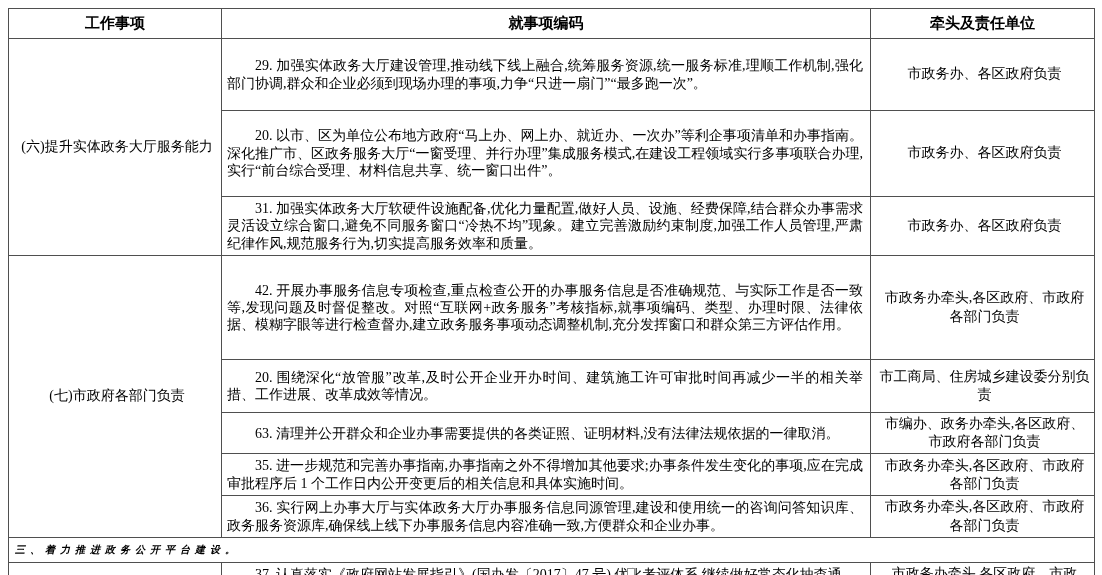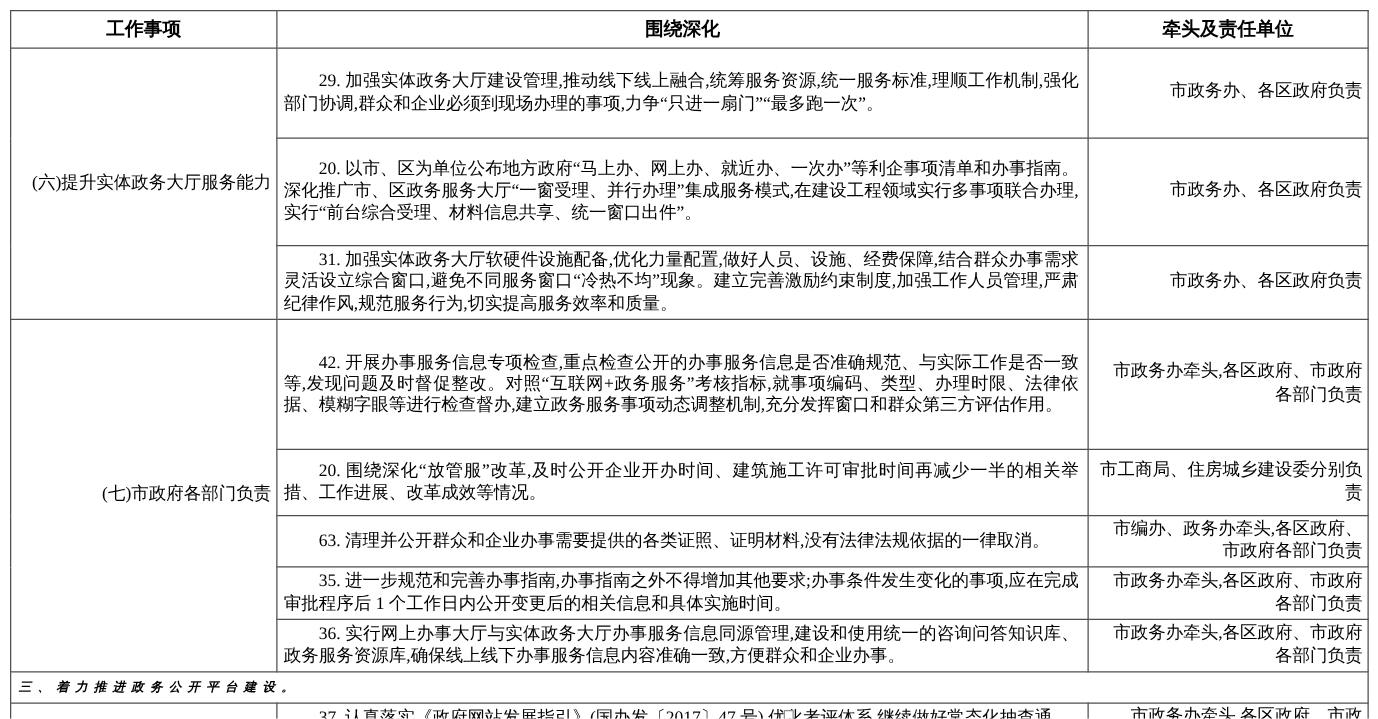--- a/index.html
+++ b/index.html
@@ -31,37 +31,37 @@
     font-weight: bold;
     text-align: center;
     padding: 0 2px;
     vertical-align: middle;
   }
   td.item {
     font-size: 14px;
     line-height: 1.45;
     padding: 2px 4px 2px 8px;
     vertical-align: middle;
-    text-align: right;
+    text-align: center;
     border-radius: 25px;
   }
   td.task {
     font-size: 14px;
     line-height: 1.24;
     text-align: justify;
     padding: 2px 6px 2px 4px;
     vertical-align: middle;
   }
   td.task p { margin: 1px; text-indent: 2em; }
   td.unit {
     font-size: 14px;
     line-height: 1.3;
     padding: 2px 4px 2px 8px;
     vertical-align: middle;
-    text-align: right;
+    text-align: center;
   }
   td.section-cell {
     font-size: 10px;
     font-weight: bold;
     font-style: italic;
     letter-spacing: 5px;
     padding: 1px 4px 1px 6px;
     vertical-align: middle;
   }
   .clip1 { height: 19px; overflow: hidden; }
@@ -91,21 +91,21 @@
 <div class="page">
   <table class="doc-table">
     <colgroup>
       <col style="width:213px">
       <col style="width:649px">
       <col style="width:224px">
     </colgroup>
     <thead>
       <tr class="h30">
         <th>工作事项</th>
-        <th>围绕深化</th>
+        <th>就事项编码</th>
         <th>牵头及责任单位</th>
       </tr>
     </thead>
     <tbody>
       <tr class="h72">
         <td class="item" rowspan="3">(六)提升实体政务大厅服务能力</td>
         <td class="task">
             <p>29. 加强实体政务大厅建设管理,推动线下线上融合,统筹服务资源,统一服务标准,理顺工作机制,强化部门协调,群众和企业必须到现场办理的事项,力争“只进一扇门”“最多跑一次”。</p>
           </td>
         <td class="unit">市政务办、各区政府负责</td>

